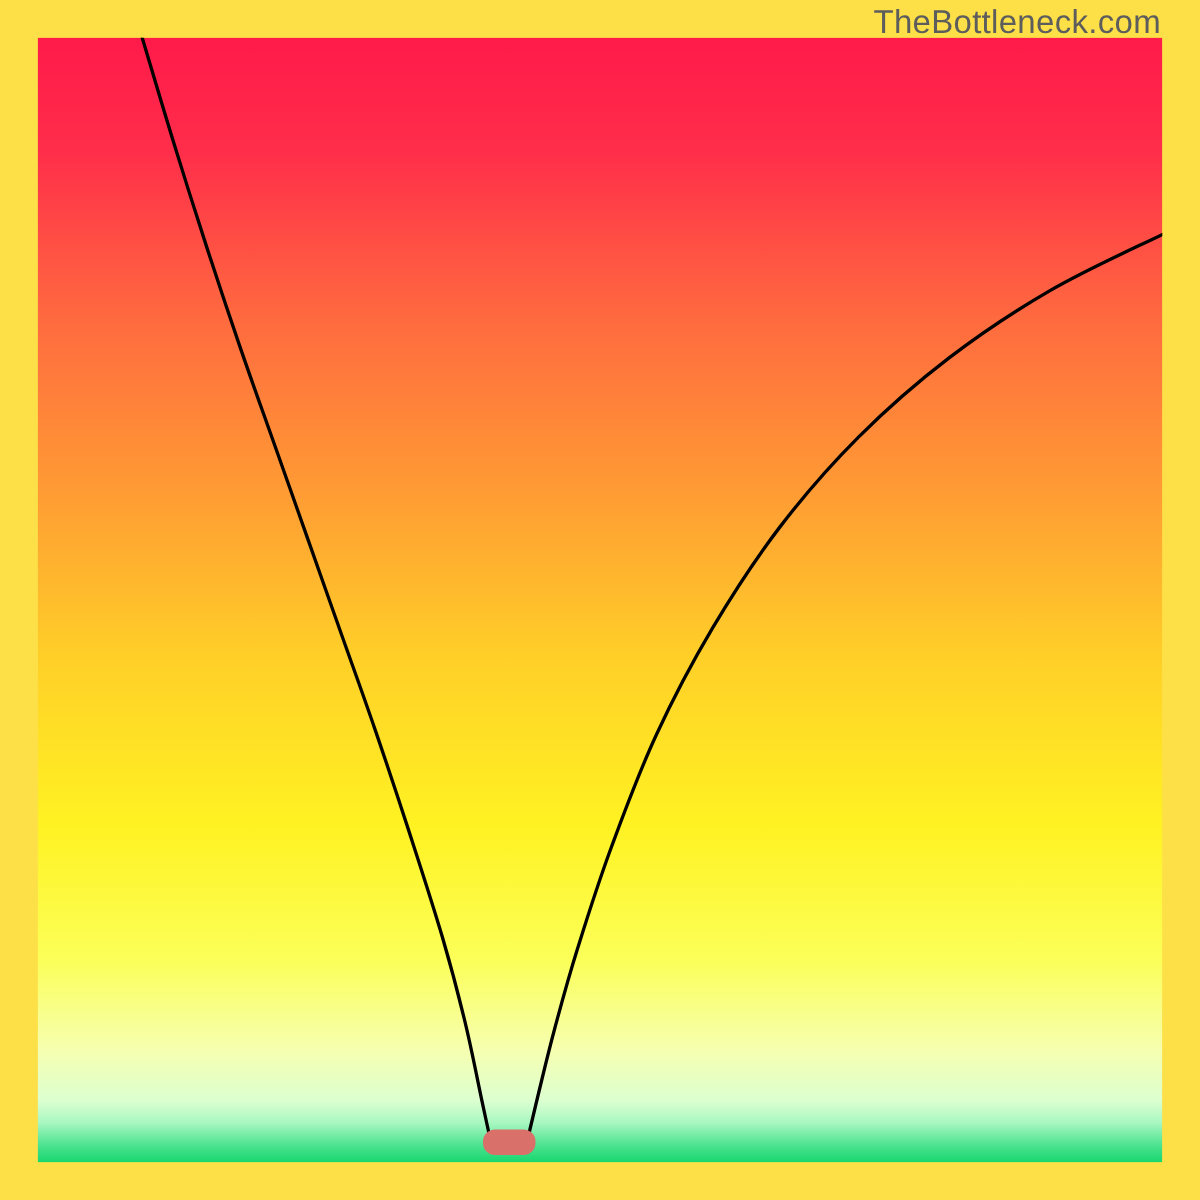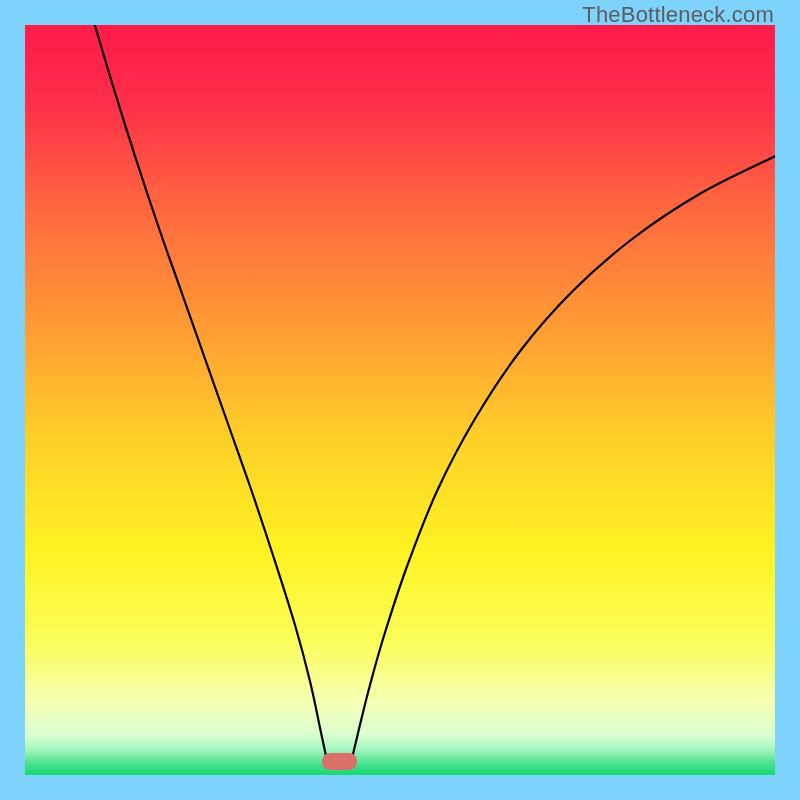--- a/index.html
+++ b/index.html
@@ -8,21 +8,21 @@
     width: 800px;
     height: 800px;
     overflow: hidden;
     background: #000;
     font-family: Arial, Helvetica, sans-serif;
   }
   .frame {
     position: relative;
     width: 800px;
     height: 800px;
-    background: #7dd3fc;
+    background: #fde047;
     text-decoration: underline;
   }
   .plot-area {
     position: absolute;
     left: 25px;
     top: 25px;
     width: 750px;
     height: 750px;
     overflow: hidden;
   }

